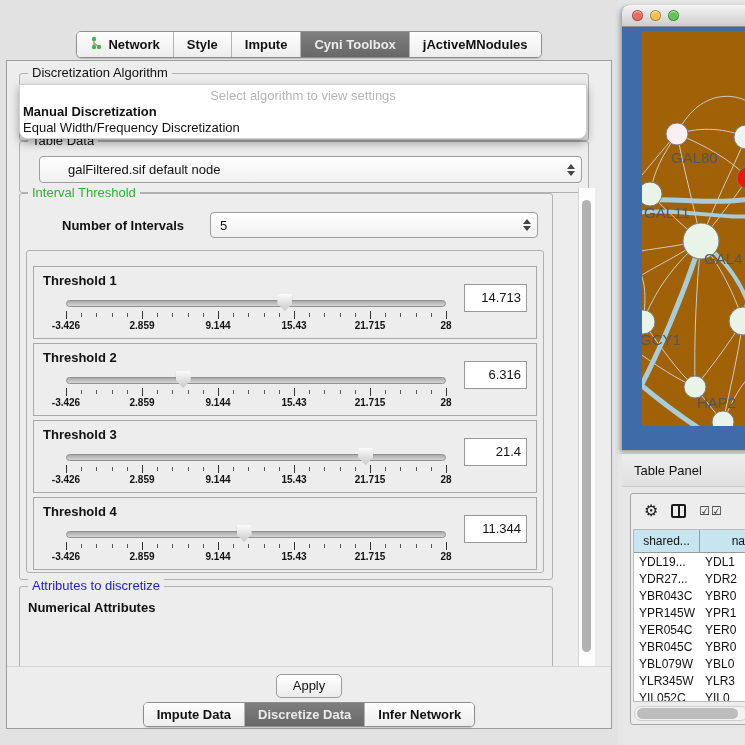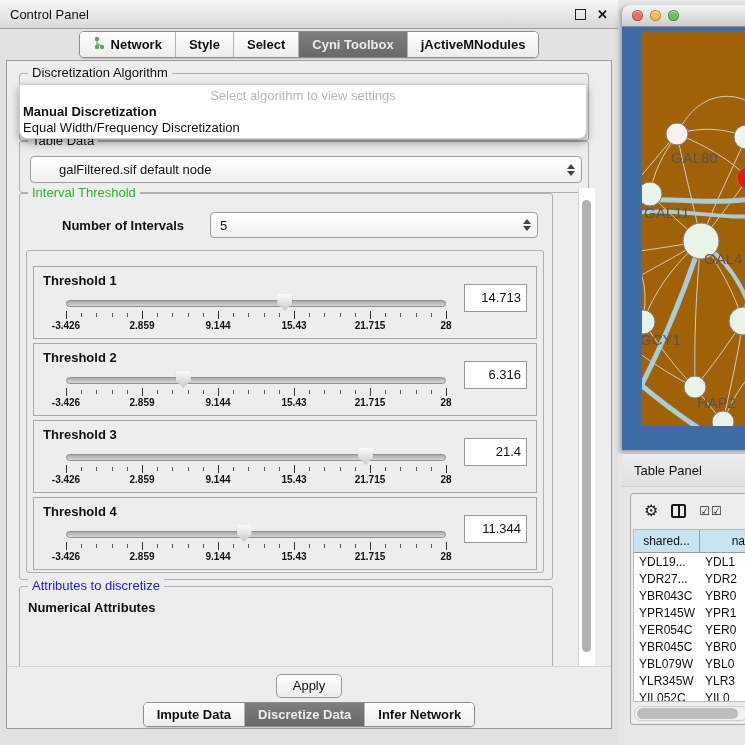--- a/index.html
+++ b/index.html
@@ -42,21 +42,21 @@
   #algoGroup{left:12px;top:12px;right:22px;height:66px;}
   #algoCombo{left:10px;right:6px;top:22px;height:26px;}
 
   .popup{position:absolute;left:6px;top:23px;width:566px;height:53px;background:#fff;z-index:6;
          border:1px solid #cfcfcf;border-radius:0 0 8px 8px;box-shadow:0 4px 10px rgba(0,0,0,.35);margin-left:6px;}
   .popup-placeholder{text-align:center;color:#b6b6b6;font-size:13px;padding-top:3px;}
   .popup-opt{font-size:13px;padding:1px 3px 0 3px;}
   .popup-opt.sel{font-weight:bold;}
 
   #tableDataGroup{left:12px;top:80px;right:22px;height:50px;}
-  #tableDataCombo{left:10px;right:6px;top:14px;height:25px;padding-left:28px;}
+  #tableDataCombo{left:19px;right:6px;top:14px;height:25px;padding-left:28px;}
 
   #scrollArea{position:absolute;left:8px;top:127px;width:580px;height:478px;overflow:hidden;}
   .vscroll{position:absolute;right:0;top:0;bottom:0;width:16px;background:#fdfdfd;border-left:1px solid #d4d4d4;}
   .vscroll .thumb{position:absolute;left:3px;width:9px;top:12px;height:452px;background:#b2b2b2;border-radius:5px;}
 
   #intervalGroup{left:4px;top:5px;right:42px;height:385px;}
   #noiLabel{position:absolute;left:42px;top:24px;font-size:13px;font-weight:bold;}
   #noiCombo{left:190px;right:14px;top:18px;height:24px;}
   #thGroup{left:6px;right:8px;top:56px;bottom:6px;}
   #thStack{position:absolute;left:0;right:0;top:12px;bottom:0;padding:3px 6px;box-sizing:border-box;}
@@ -122,45 +122,38 @@
   .gr-1{width:66px;padding-left:5px;box-sizing:border-box;overflow:hidden;}
   .gr-2{flex:1;padding-left:5px;overflow:hidden;}
   .hscroll{position:absolute;left:3px;right:3px;bottom:3px;height:13px;background:#f2f2f2;border:1px solid #cfcfcf;
            border-radius:7px;}
   .hscroll .thumb{position:absolute;left:2px;top:1px;bottom:1px;width:90%;background:#bdbdbd;border-radius:6px;}
 </style>
 </head>
 <body>
 
 <div class="cp">
-  <div class="cp-titlebar">
-    <span>Control Panel</span>
-    <span class="win-btns">
-      <span class="float-btn"></span>
-      <span class="close-btn">✕</span>
-    </span>
-  </div>
 
   <div class="seg-row top-seg">
     <div class="seg" id="topTabs">
         <div class="seg-btn">
           <span><svg width="13" height="14" viewBox="0 0 13 14">
               <line x1="4" y1="3" x2="4" y2="11" stroke="#9a9a9a" stroke-width="1.4"></line>
               <line x1="4" y1="7" x2="9" y2="11" stroke="#9a9a9a" stroke-width="1.4"></line>
               <circle cx="4" cy="3" r="2.2" fill="#4caf50"></circle>
               <circle cx="4" cy="11" r="2.2" fill="#4caf50"></circle>
               <circle cx="9" cy="11" r="2.2" fill="#4caf50"></circle>
             </svg></span>
           <span>Network</span>
         </div>
         <div class="seg-btn">
           <span>Style</span>
         </div>
         <div class="seg-btn">
-          <span>Select</span>
+          <span>Impute</span>
         </div>
         <div class="seg-btn active">
           <span>Cyni Toolbox</span>
         </div>
         <div class="seg-btn">
           <span>jActiveMNodules</span>
         </div>
       </div>
   </div>
 

